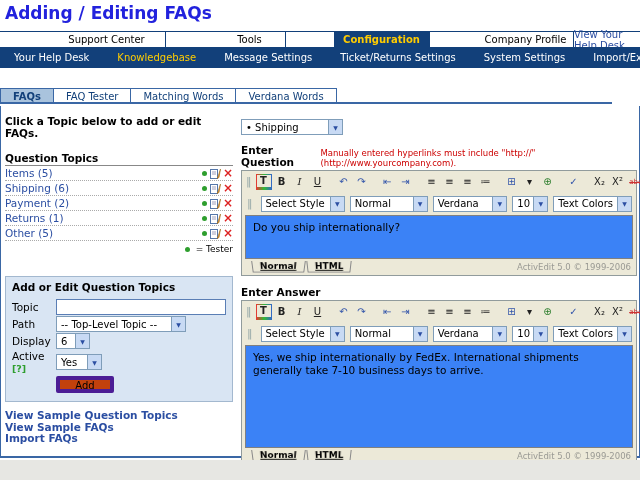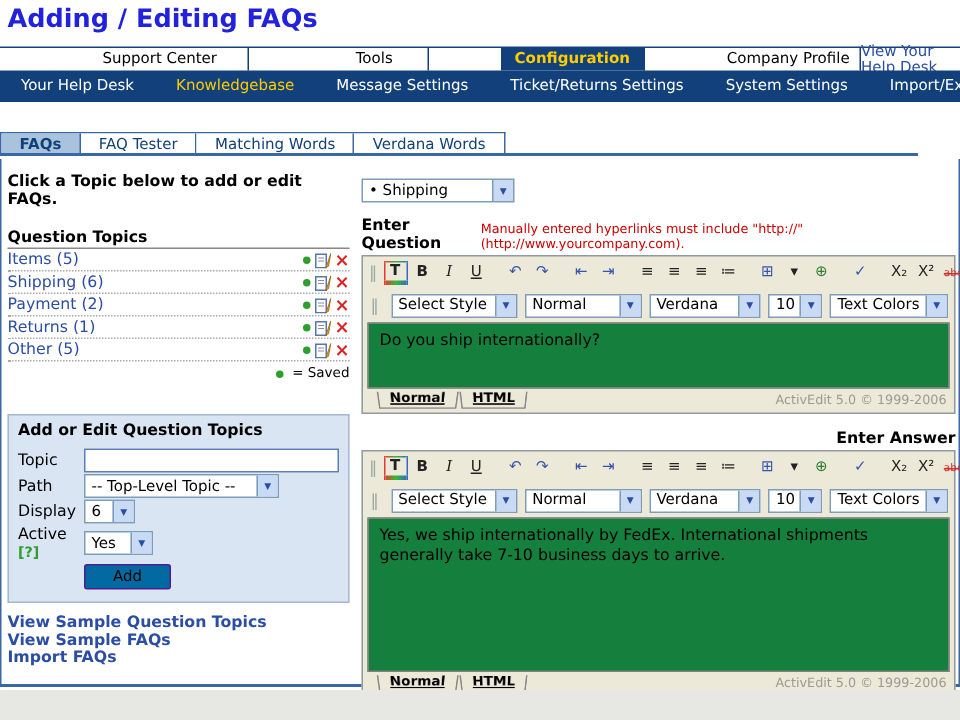--- a/index.html
+++ b/index.html
@@ -45,49 +45,49 @@
 
   .addbox { margin-top:22px; background:#D9E5F3; border:1px solid #A3B8CF; padding:4px 6px 8px 6px; font-size:10.5px; }
   .addbox-title { font-weight:bold; margin-bottom:6px; }
   .frow { display:flex; align-items:center; margin-bottom:1px; }
   .flabel { width:44px; color:#000; }
   .tinput { flex:1; height:16px; border:1px solid #5A7EB5; background:#fff; font-size:10px; padding:0 3px; font-family:"DejaVu Sans", sans-serif; }
   .fakesel { display:inline-flex; align-items:center; height:16px; border:1px solid #7F9DB9; background:#fff; font-size:10px; cursor:pointer; }
   .fakesel .val { padding:0 4px; flex:1; white-space:nowrap; overflow:hidden; }
   .fakesel .arr { width:14px; align-self:stretch; background:#C8DAF4; border-left:1px solid #7F9DB9; color:#2B4EA2; font-size:6px; display:flex; align-items:center; justify-content:center; }
   .help { color:#2E9E2E; font-weight:bold; font-size:9.5px; }
-  .xpbtn { height:17px; min-width:58px; background:#0369a1; border:1px solid #4c1d95; border-radius:2px; font-size:10px; font-family:"DejaVu Sans", sans-serif; cursor:pointer; }
+  .xpbtn { height:17px; min-width:58px; background:#c2410c; border:4px solid #4c1d95; border-radius:2px; font-size:10px; font-family:"DejaVu Sans", sans-serif; cursor:pointer; }
   .addbox .btnrow { margin:2px 0 0 44px; }
 
   .sample-links { margin-top:8px; font-size:10.5px; font-weight:bold; line-height:11.5px; }
   .sample-links div { color:#2B4EA2; cursor:pointer; }
 
   
   .right-panel { position:absolute; left:240px; top:0; width:396px; }
   .topic-select { margin-top:13px; width:102px; }
-  .qhead { margin-top:9px; display:flex; justify-content:flex-end; align-items:flex-end; }
+  .qhead { margin-top:9px; display:flex; justify-content:space-between; align-items:flex-end; }
   .qlabel { font-size:10.5px; font-weight:bold; color:#000; }
   .rednote { font-size:8.5px; color:#C00; }
 
   .editor { border:1px solid #919B9C; background:#ECE9D8; margin-top:2px; }
   .tbrow { display:flex; align-items:center; height:21px; padding:0 3px; }
   .tbgrip { color:#9aa; font-size:11px; margin:0 3px 0 1px; }
   .tbbtn { display:inline-flex; align-items:center; justify-content:center; min-width:16px; height:16px; margin:0 1px; font-size:10px; color:#222; cursor:pointer; border:1px solid transparent; border-radius:2px; }
   .tbsep { width:1px; height:14px; background:#aaa; margin:0 4px; display:inline-block; }
   .ic-bold { font-weight:bold; }
   .ic-italic { font-style:italic; font-family:"DejaVu Serif", serif; }
   .ic-underline { text-decoration:underline; }
   .ic-blue { color:#3355AA; }
   .ic-green { color:#2E7E2E; }
   .ic-strike { text-decoration:line-through; font-size:7px; color:#C33; }
   .ic-spell { color:#3355AA; font-weight:bold; }
   .ic-fontcolor { font-weight:bold; border-bottom:3px solid; border-image:linear-gradient(90deg,#E33,#3B3,#36C) 1; line-height:9px; }
 
   .tbrow2 { display:flex; align-items:center; height:23px; padding:0 4px; gap:5px; }
-  .ed-content { background:#15803d; border:1px solid #808080; margin:0 3px; font-size:10.5px; padding:5px 7px; color:#000; line-height:13px; }
+  .ed-content { background:#3b82f6; border:1px solid #808080; margin:0 3px; font-size:10.5px; padding:5px 7px; color:#000; line-height:13px; }
   .ed-bottom { height:16px; display:flex; justify-content:space-between; align-items:center; padding:0 5px 0 10px; }
   .ntabs { display:flex; gap:2px; }
   .ntab { font-size:9px; font-weight:bold; color:#000; background:#ECE9D8; border:1px solid #888; border-top:none; padding:0 7px 1px 7px; text-decoration:underline; transform:perspective(60px) rotateX(-18deg); cursor:pointer; }
   .branding { font-size:8.5px; color:#9a9a94; }
 
   .footer-row { margin-top:6px; display:flex; align-items:center; font-size:10.5px; }
   .cb { width:11px; height:11px; border:1px solid #777; background:#fff; display:inline-block; margin:0 6px 0 4px; cursor:pointer; }
   .footer-spacer { flex:1; }
   .footer-row .xpbtn { min-width:40px; margin-right:2px; }
 </style>
@@ -193,21 +193,21 @@
                 <line x1="2" y1="4" x2="6" y2="4" stroke="#88A" stroke-width="0.8"></line>
                 <line x1="2" y1="6" x2="6" y2="6" stroke="#88A" stroke-width="0.8"></line>
                 <polygon points="10.5,1 8,8.5 7,10.5 9,9.5" fill="#E8A33D" stroke="#A06A18" stroke-width="0.6"></polygon>
               </svg></span>
             <span class="del-ic">×</span>
           </div>
         </div>
 
       <div class="legend">
         <span class="dot"></span>
-        <span>= Saved</span>
+        <span>= Tester</span>
       </div>
 
       <div class="addbox">
         <div class="addbox-title">Add or Edit Question Topics</div>
         <div class="frow">
           <span class="flabel">Topic</span>
           <input class="tinput" type="text" value="" style="">
         </div>
         <div class="frow">
           <span class="flabel">Path</span>

